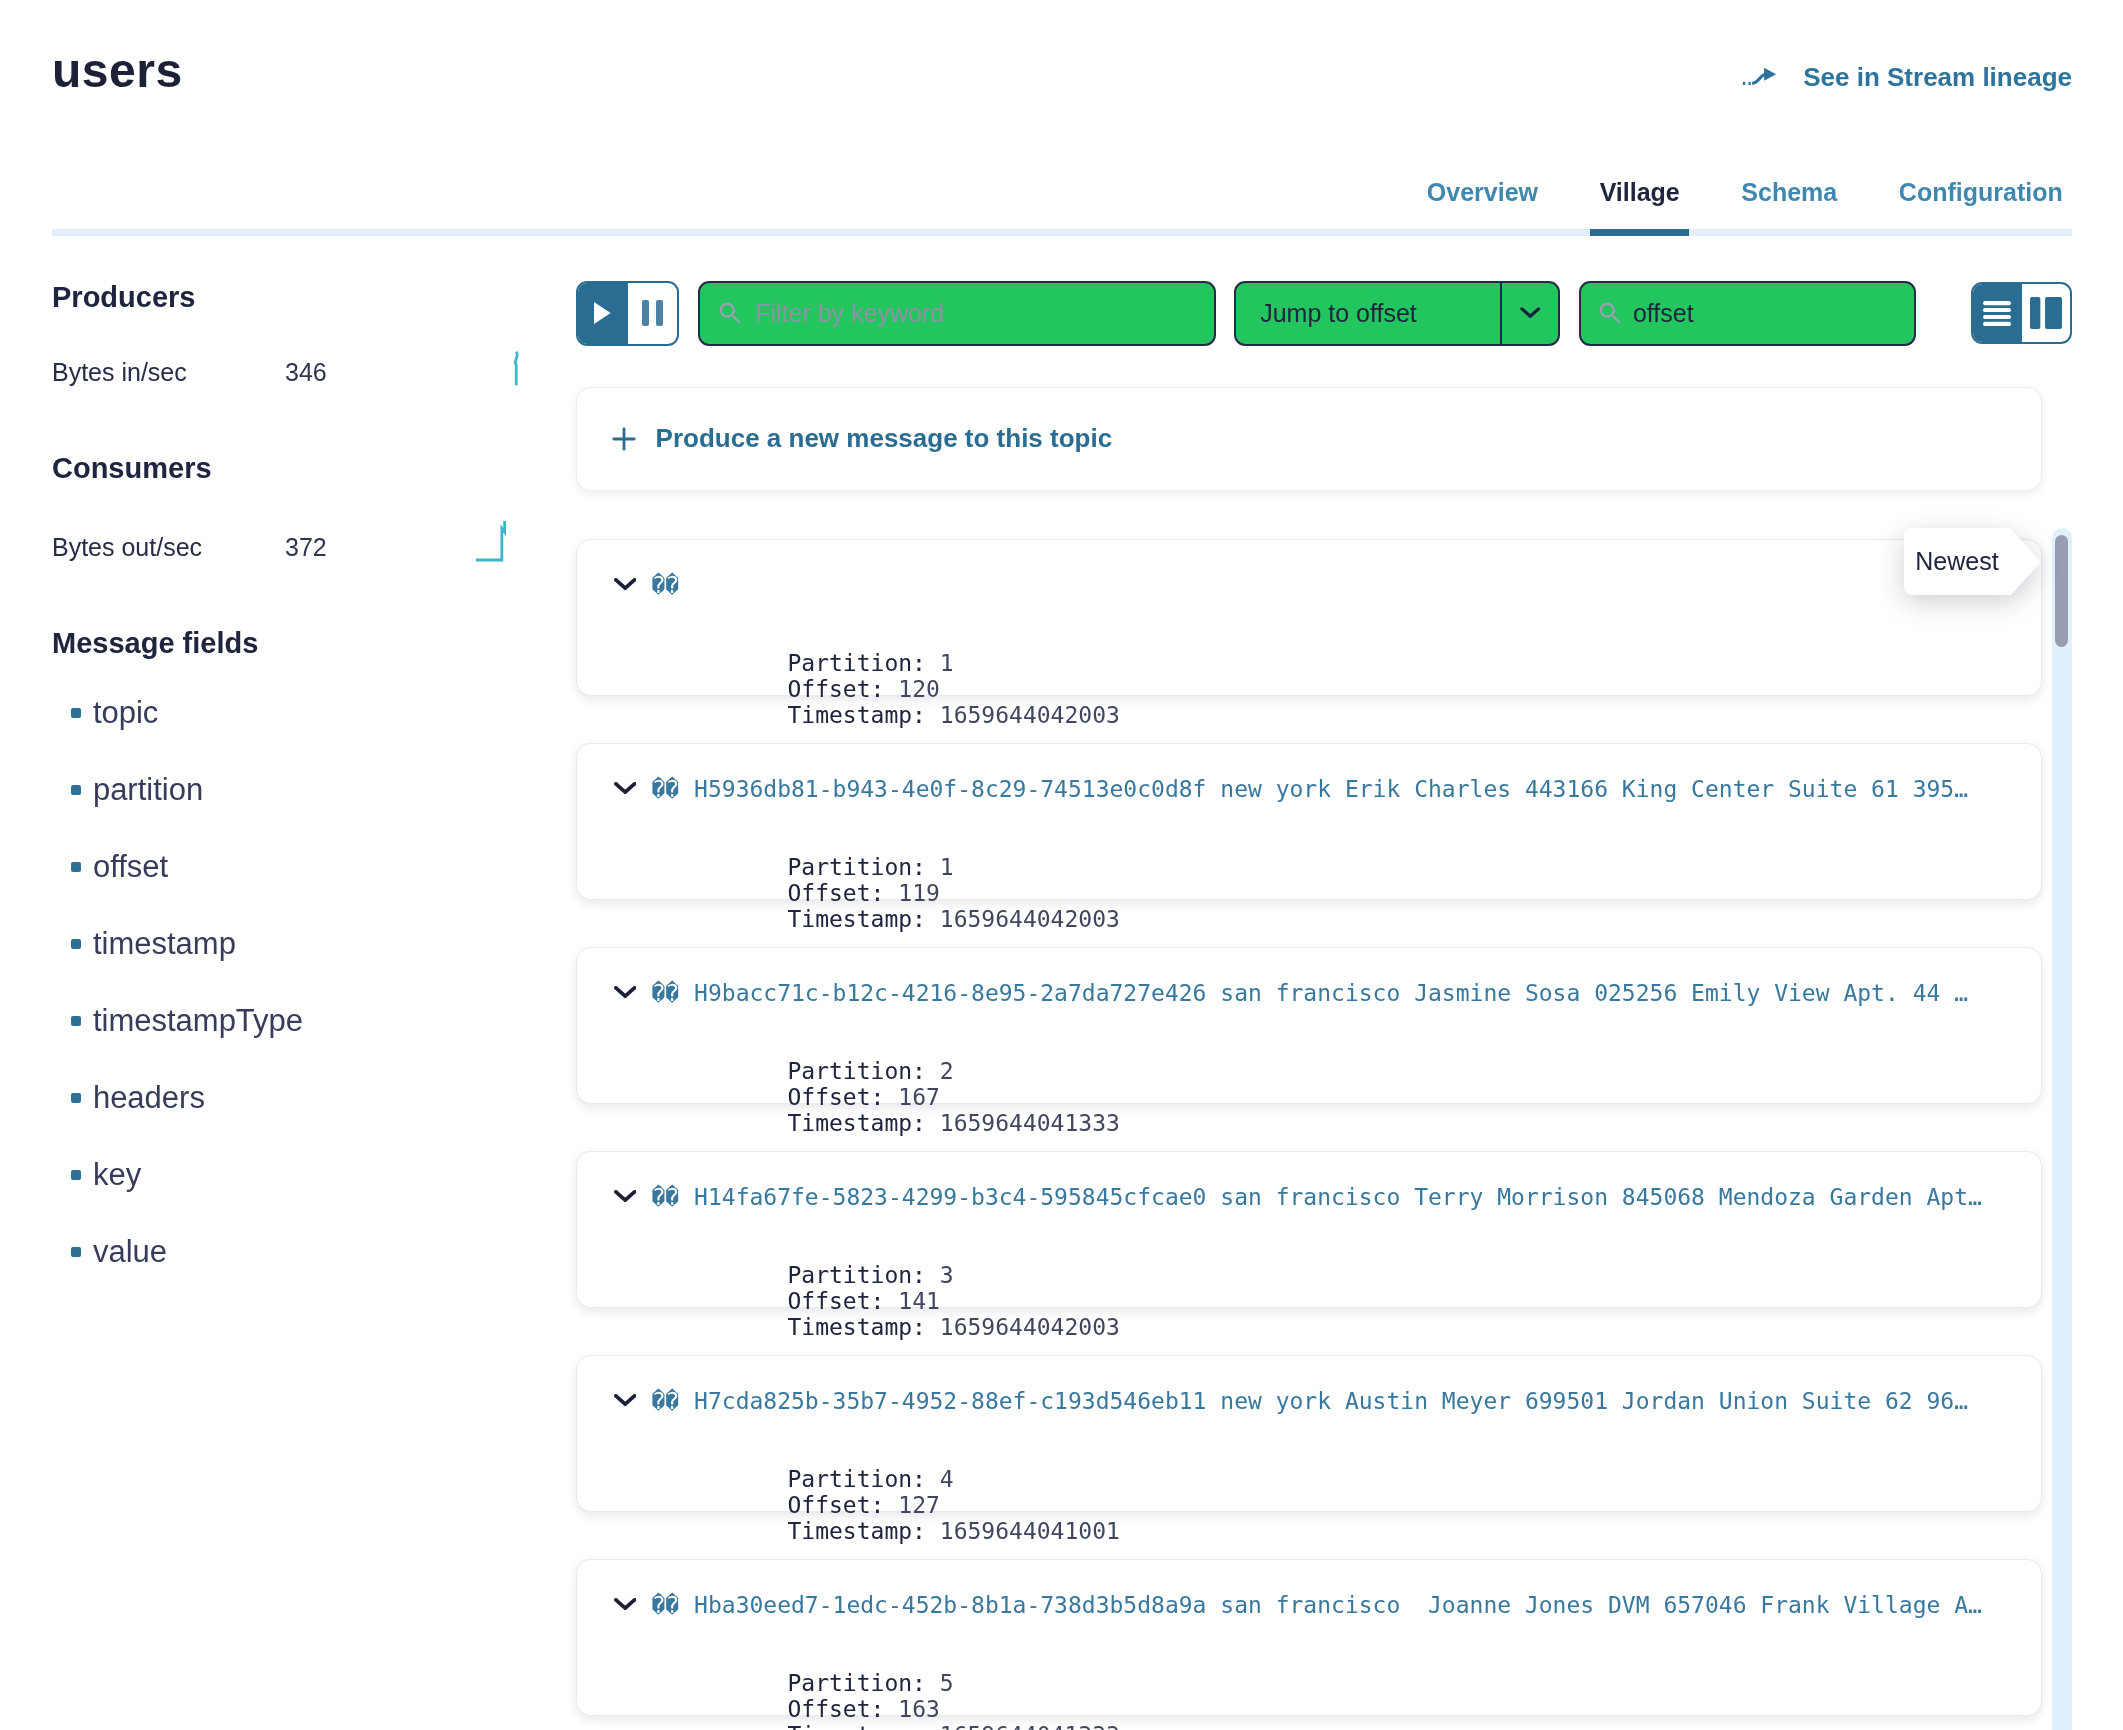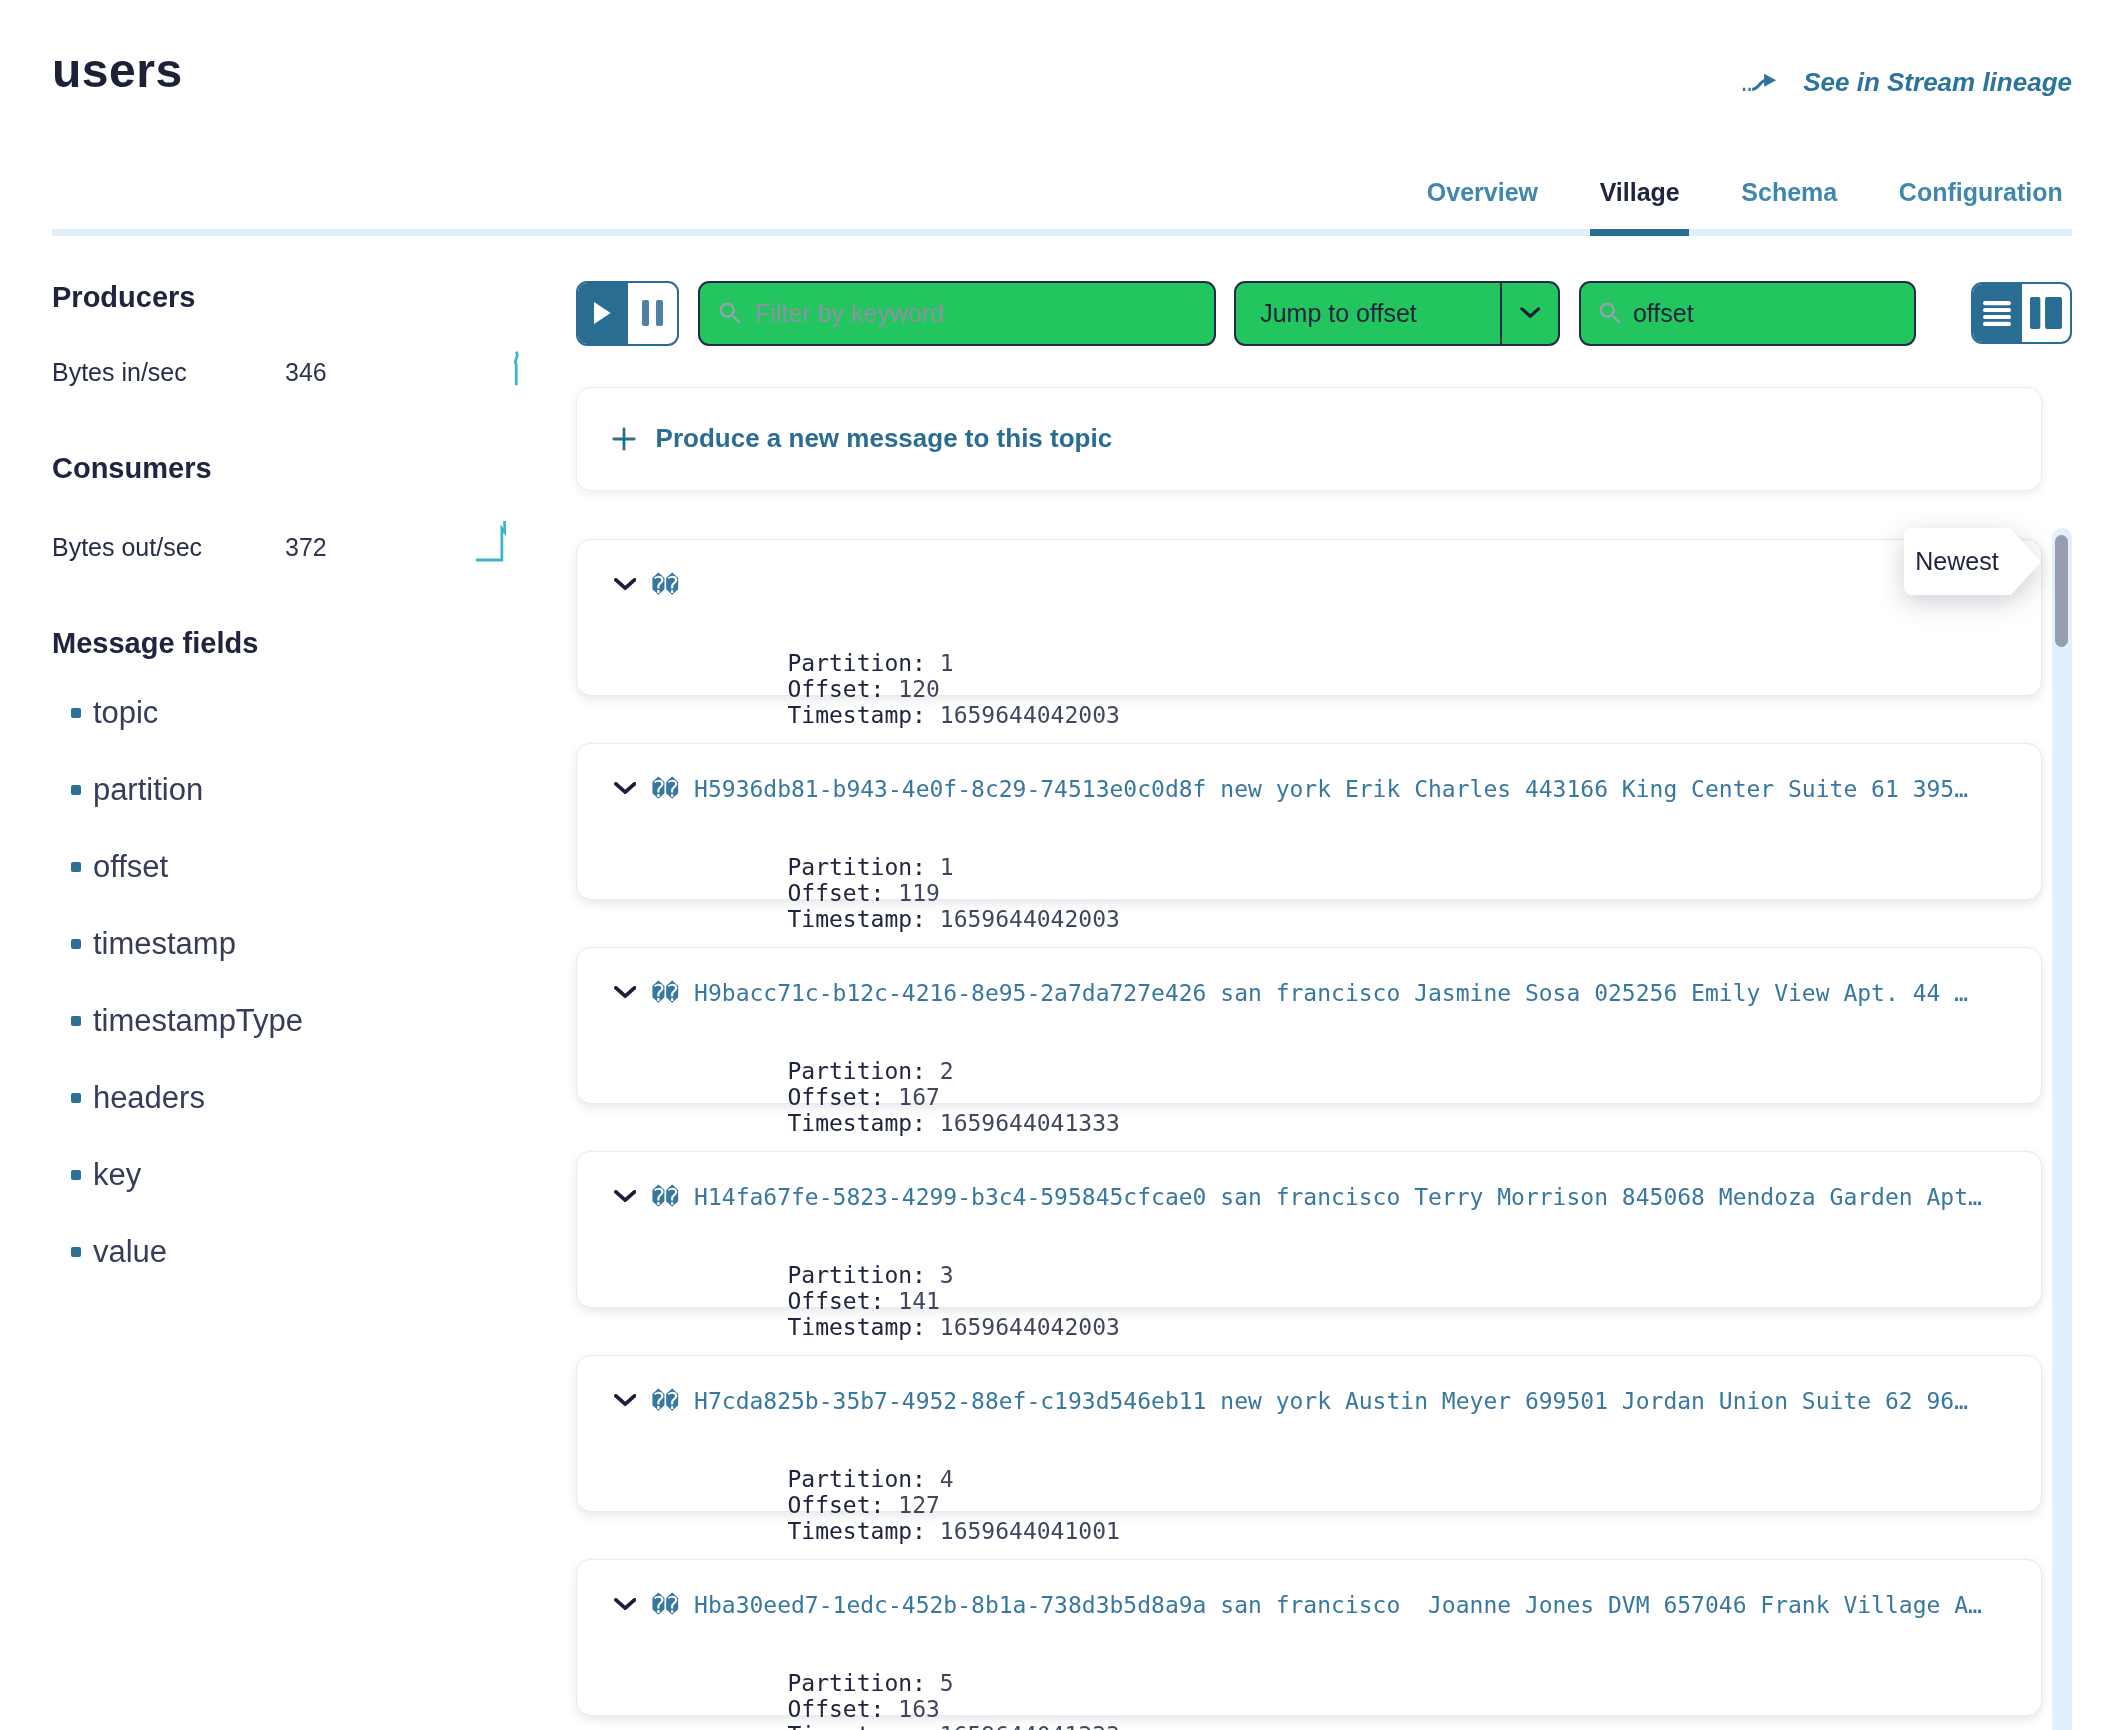--- a/index.html
+++ b/index.html
@@ -4,23 +4,23 @@
 <style>
   * { margin:0; padding:0; box-sizing:border-box; }
   html,body { background:#fff; }
   body {
     width:2124px; height:1730px; position:relative; overflow:hidden;
     font-family:"Liberation Sans", sans-serif; color:#20253f;
   }
   .page-pad { padding:0 52px; }
 
   
-  .header { display:flex; justify-content:space-between; align-items:flex-end; padding-top:43px; }
+  .header { display:flex; justify-content:space-between; align-items:center; padding-top:43px; }
   .page-title { font-size:48px; font-weight:bold; color:#1c2137; letter-spacing:0.5px; }
-  .lineage-link { display:flex; align-items:center; gap:26px; margin-top:13px; cursor:pointer;font-style:italic; }
+  .lineage-link { display:flex; align-items:center; gap:26px; margin-top:13px; cursor:pointer; }
   .lineage-link span { font-size:26px; font-weight:bold; color:#2d749d; }
 
   
   .tabs { display:flex; gap:43px; margin-top:80px; border-bottom:7.5px solid #e0effa;justify-content:flex-end; }
   .tab { font-size:25px; font-weight:600; color:#3f87ae; padding:0 9.3px 22.4px 9.3px;
          border-bottom:7.5px solid transparent; margin-bottom:-7.5px; cursor:pointer; }
   .tab.active { color:#20253f; font-weight:bold; border-bottom-color:#2a6d92; }
 
   
   .content { display:flex; margin-top:45px; }

